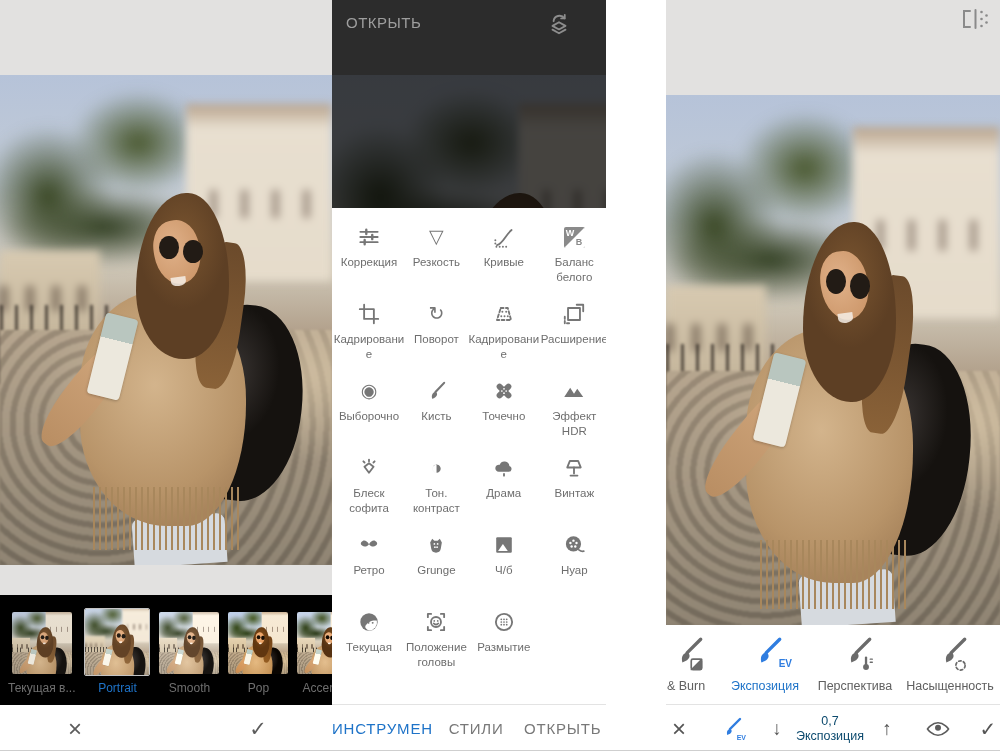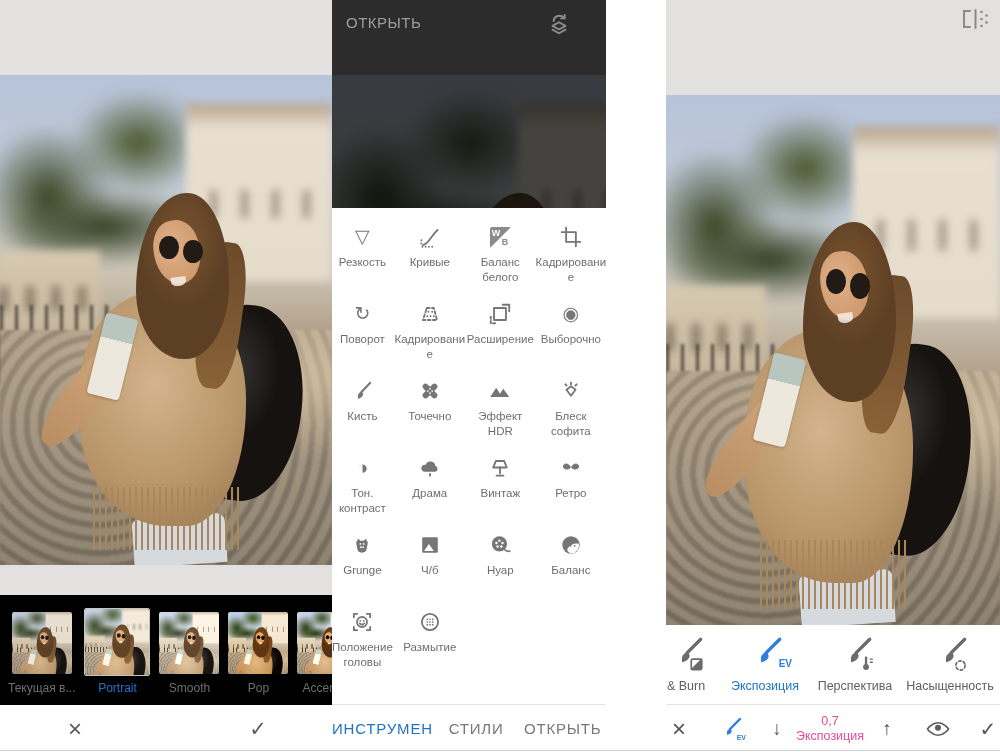--- a/index.html
+++ b/index.html
@@ -101,21 +101,21 @@
   .cmp{position:absolute;right:10px;top:8px;}
   .ph-right{position:absolute;left:0;top:95px;width:334px;height:530px;overflow:hidden;}
   .brush-row{position:absolute;left:0;top:625px;width:100%;height:80px;background:#fff;overflow:hidden;}
   .bt{position:absolute;top:10px;width:96px;display:flex;flex-direction:column;align-items:center;cursor:pointer;}
   .bt .bicon{position:relative;height:42px;width:46px;}
   .bt-lbl{font-size:12.5px;color:#606060;margin-top:2px;white-space:nowrap;}
   .bt.sel .bt-lbl{color:#1e73c8;}
   .ev{position:absolute;right:-4px;bottom:8px;font-size:10px;font-weight:bold;color:#2f7de0;}
   .rbar{position:absolute;left:0;bottom:0;width:100%;height:47px;background:#fff;border-top:1px solid #e3e3e3;}
   .rb{position:absolute;top:50%;transform:translate(-50%,-50%);color:#555;}
-  .rb.val{text-align:center;font-size:12.5px;color:#ec4899;line-height:1.2;white-space:nowrap;}
+  .rb.val{text-align:center;font-size:12.5px;color:#0c4a6e;line-height:1.2;white-space:nowrap;}
   .rb .ev2{position:absolute;right:-3px;bottom:1px;font-size:7px;font-weight:bold;color:#2f7de0;}
   .ar{font-size:19px;} 
 </style>
 </head>
 <body>
 
 <div class="app">
 
   <section class="panel left">
     <div class="topbar-light"></div>
@@ -304,20 +304,29 @@
   <div class="p-bldg"></div>
 
   <div class="p-hair"></div>
 
 </div>
       </div>
 
     <div class="sheet">
       <div class="grid">
 
+        <div class="cell">
+          <span class="gi">
+            <svg class="t" viewBox="0 0 24 24">
+                <path d="M4 7.2h16M4 12h16M4 16.8h16"></path>
+                <path d="M9.5 5.2v4M15 10v4M8 14.8v4" stroke-width="2.2"></path>
+              </svg>
+          </span>
+            <span class="gl">Коррекция</span>
+        </div>
 
         <div class="cell">
           <span class="gi glyph">▽</span>
           <span class="gl">Резкость</span>
         </div>
 
         <div class="cell">
           <span class="gi">
             <svg class="t" viewBox="0 0 24 24">
                 <path d="M5.5 19.5C11 18.5 13.5 10 19 5.5"></path>
@@ -521,21 +530,21 @@
           <span class="gi">
             <svg class="t" viewBox="0 0 24 24">
                 <circle cx="12" cy="12" r="8" fill="#767676" stroke="none"></circle>
             <path d="M12.5 19.8a7.6 7.6 0 0 0 6.8-9c-3.6-.6-8.9.6-10.9 5.8 1 2 2.5 3.2 4.1 3.2Z" fill="#fff" stroke="none"></path>
             <g fill="#767676" stroke="none">
                   <circle cx="11.6" cy="12.8" r=".9"></circle>
                   <circle cx="15.4" cy="12.8" r=".9"></circle>
                 </g>
               </svg>
           </span>
-            <span class="gl">Баланс</span>
+            <span class="gl">Текущая</span>
         </div>
 
         <div class="cell">
           <span class="gi">
             <svg class="t" viewBox="0 0 24 24">
                 <path d="M4.5 7.5v-3h3M16.5 4.5h3v3M19.5 16.5v3h-3M7.5 19.5h-3v-3"></path>
                 <circle cx="12" cy="12" r="4.6"></circle>
             <g fill="#767676" stroke="none">
                   <circle cx="10.4" cy="11" r=".8"></circle>
                   <circle cx="13.6" cy="11" r=".8"></circle>

